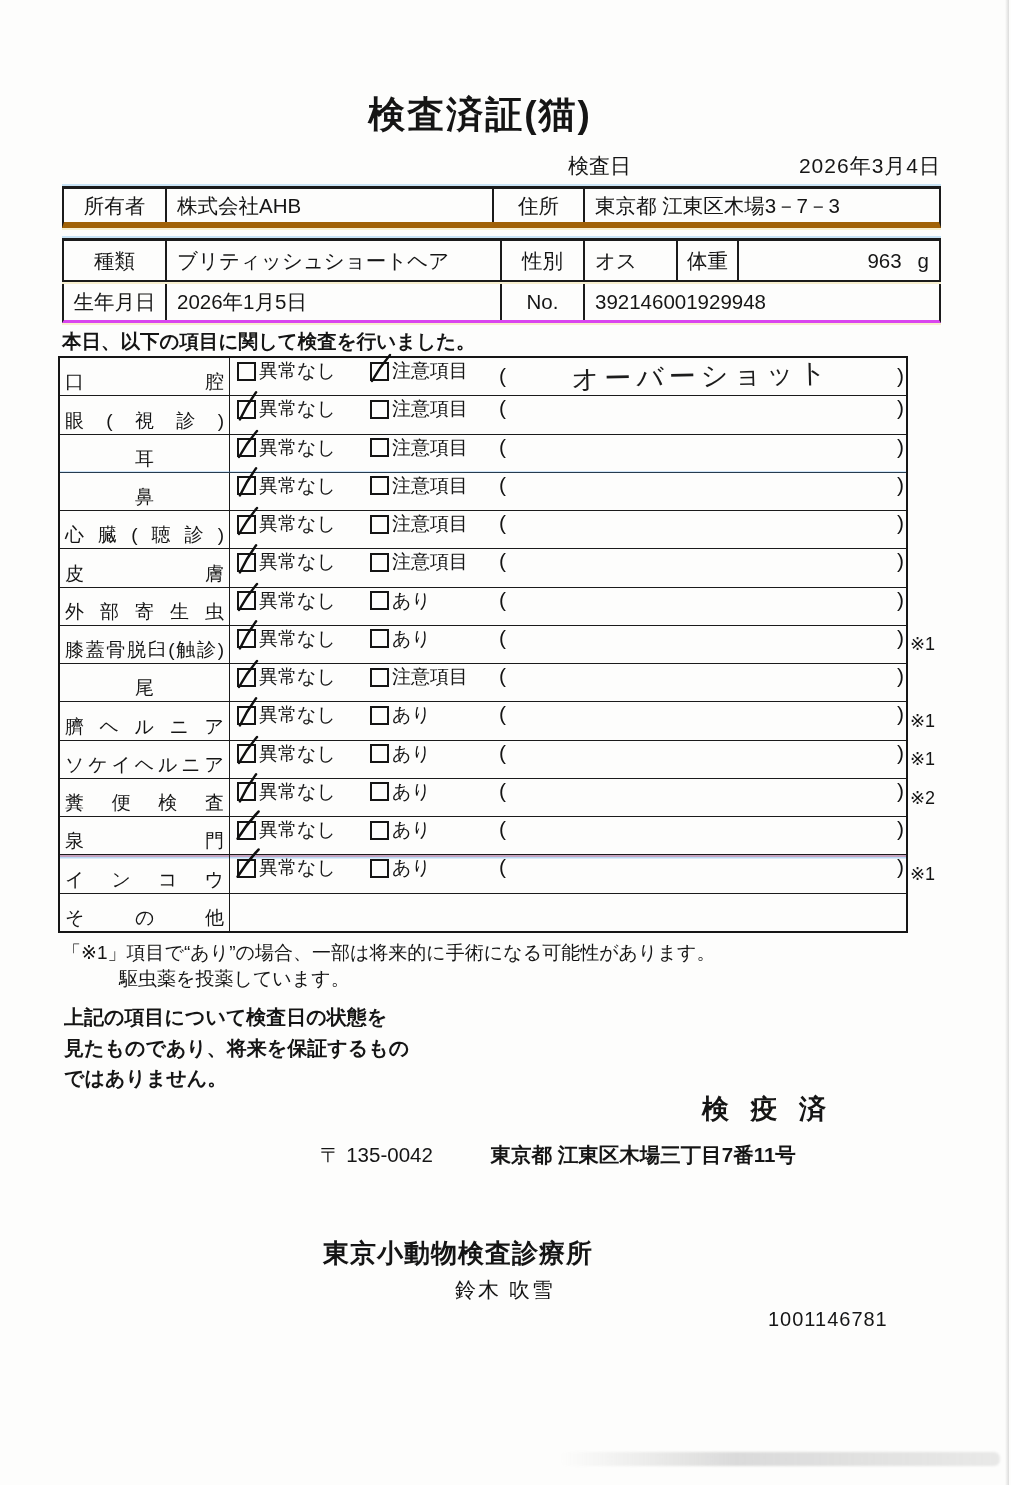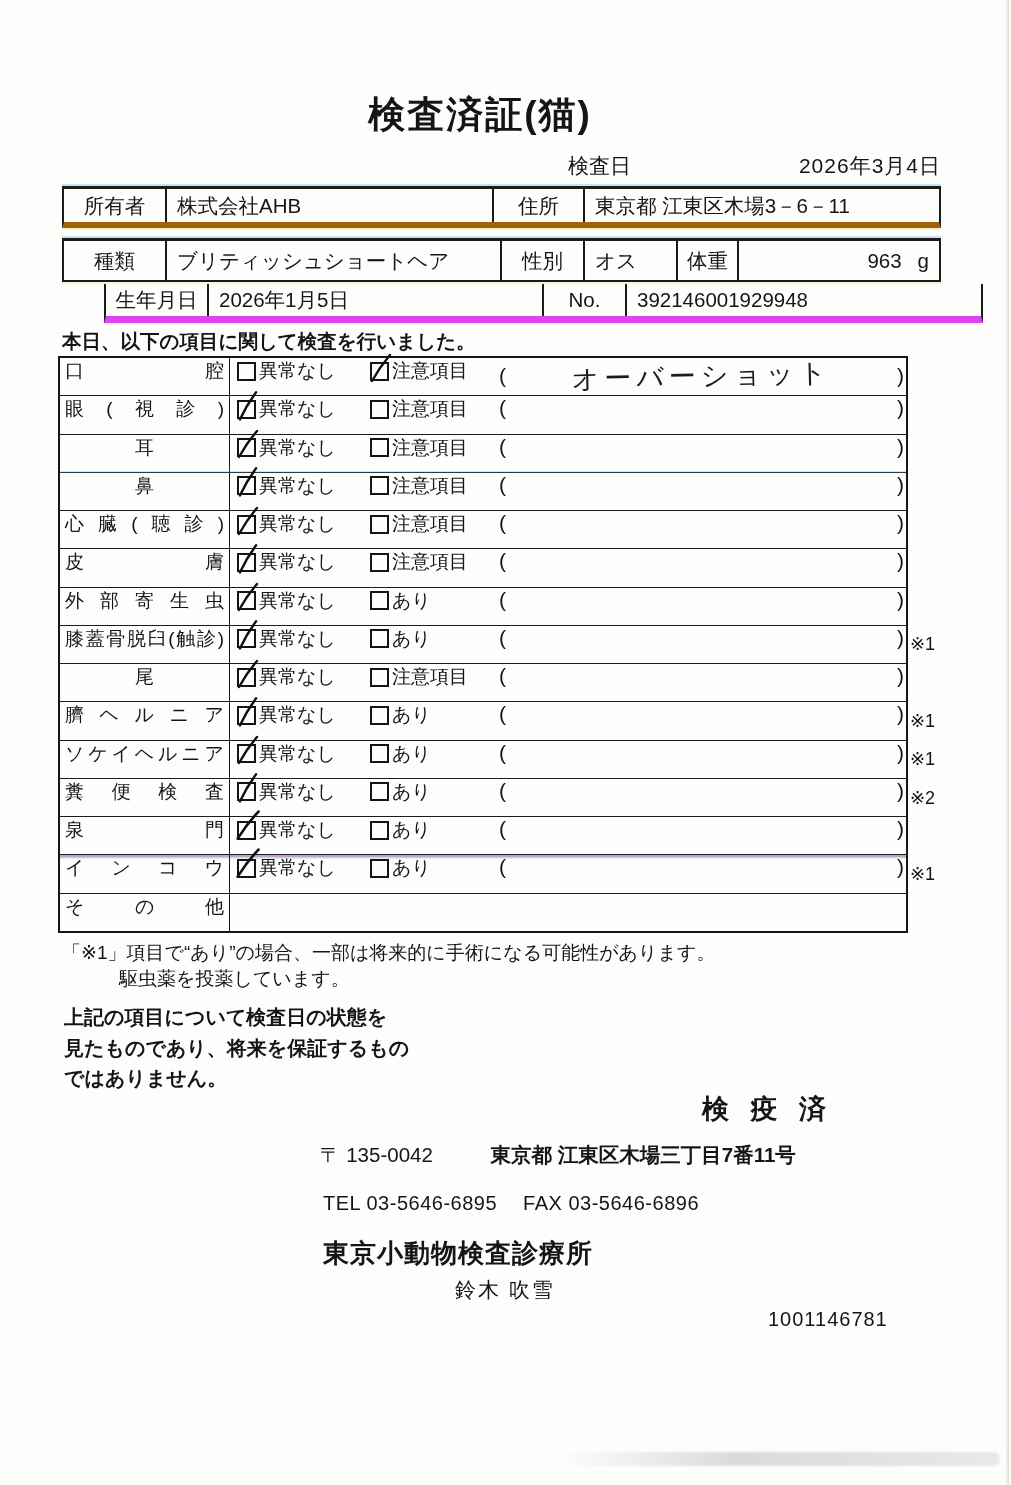--- a/index.html
+++ b/index.html
@@ -43,22 +43,22 @@
   .hdr-table{
     position:absolute; left:62px; width:879px;
     border-left:2px solid #1b1b1b; border-right:2px solid #1b1b1b;
     display:grid; box-sizing:border-box;
     box-shadow: 0 -2px 0 rgba(80,170,230,.30), 0 2px 0 rgba(235,205,90,.28);
   }
   .owner-table{ top:186px; height:42px; border-top:3.5px solid #1b1b1b; border-bottom:6px solid #a16207;
     grid-template-columns:103px 327px 91px 1fr; }
   .pet-row1{ top:238px; height:44px; border-top:3.5px solid #1b1b1b; border-bottom:2px solid #1b1b1b;
     grid-template-columns:103px 335px 83px 93px 61px 1fr; }
-  .pet-row2{ top:284px; height:39px; border-top:none; border-bottom:7px solid #d946ef;
-    grid-template-columns:103px 335px 83px 1fr; box-shadow: 0 2px 0 rgba(235,205,90,.28); margin-left: 42px; }
+  .pet-row2{ top:284px; height:39px; border-top:none; border-bottom:3px solid #d946ef;
+    grid-template-columns:103px 335px 83px 1fr; box-shadow: 0 2px 0 rgba(235,205,90,.28); }
   .hcell, .vcell{
     display:flex; align-items:center; font-size:20.5px; box-sizing:border-box;
     border-right:2px solid #1b1b1b; overflow:hidden; white-space:nowrap;
   }
   .hcell{ justify-content:center; }
   .vcell{ padding:0 10px; }
   .cell-last{ border-right:none; }
   .weight-cell{ justify-content:flex-end; padding-right:10px; }
   .weight-unit{ margin-left:16px; }
 
@@ -74,21 +74,21 @@
   }
   .exam-row{
     position:relative; flex:1; display:flex; align-items:stretch;
     border-bottom:1.8px solid #1b1b1b;
   }
   .exam-row:last-child{ border-bottom:none; }
   .exam-row:nth-child(13){ box-shadow: 0 2px 0 rgba(215,70,100,.38), 0 3.5px 0 rgba(75,160,235,.38); }
   .exam-row:nth-child(4){ box-shadow: 0 -2px 0 rgba(75,160,235,.25); }
   .item-cell{
     width:170px; flex:none; border-right:1.8px solid #1b1b1b;
-    display:flex; align-items:flex-start; padding:0 5px; box-sizing:border-box;
+    display:flex; align-items:flex-end; padding:0 5px; box-sizing:border-box;
   }
   .item-label{
     display:block; width:100%; font-size:19px;
     text-align:justify; text-align-last:justify;
   }
   .item-label.center{ text-align:center; text-align-last:center; }
   .opts{
     flex:1; display:flex; align-items:flex-start;
     padding-left:7px; padding-right:2px;
   }
@@ -157,21 +157,21 @@
 
   <div class="date-row">
     <span class="date-label">検査日</span>
     <span class="date-value">2026年3月4日</span>
   </div>
 
   <div class="hdr-table owner-table">
     <div class="hcell">所有者</div>
     <div class="vcell">株式会社AHB</div>
     <div class="hcell">住所</div>
-    <div class="vcell cell-last">東京都 江東区木場3－6－11</div>
+    <div class="vcell cell-last">東京都 江東区木場3－7－3</div>
   </div>
 
   <div class="hdr-table pet-row1">
     <div class="hcell">種類</div>
     <div class="vcell">ブリティッシュショートヘア</div>
     <div class="hcell">性別</div>
     <div class="vcell">オス</div>
     <div class="hcell">体重</div>
     <div class="vcell cell-last weight-cell">
       <span>963</span>
@@ -559,23 +559,19 @@
     <div>ではありません。</div>
   </div>
 
   <div class="stamp">検 疫 済</div>
 
   <div class="postal-line">
     <span>〒 135-0042</span>
     <span class="addr">東京都 江東区木場三丁目7番11号</span>
   </div>
 
-  <div class="tel-line">
-    <span>TEL 03-5646-6895</span>
-    <span class="fax">FAX 03-5646-6896</span>
-  </div>
 
   <div class="clinic-name">東京小動物検査診療所</div>
   <div class="vet-name">鈴木 吹雪</div>
   <div class="serial">1001146781</div>
 
   <div class="scan-smudge"></div>
 </div>
 
 </body></html>

